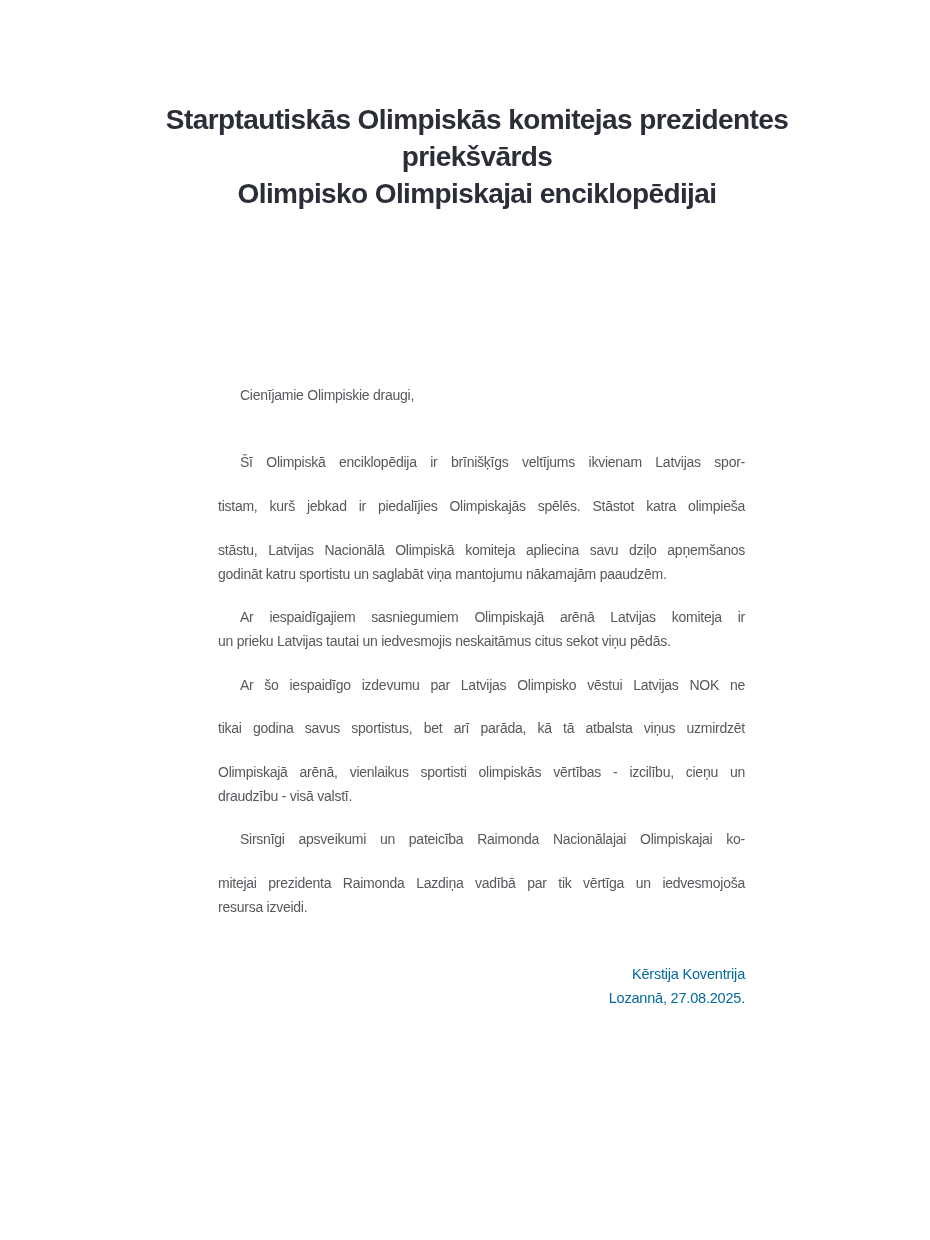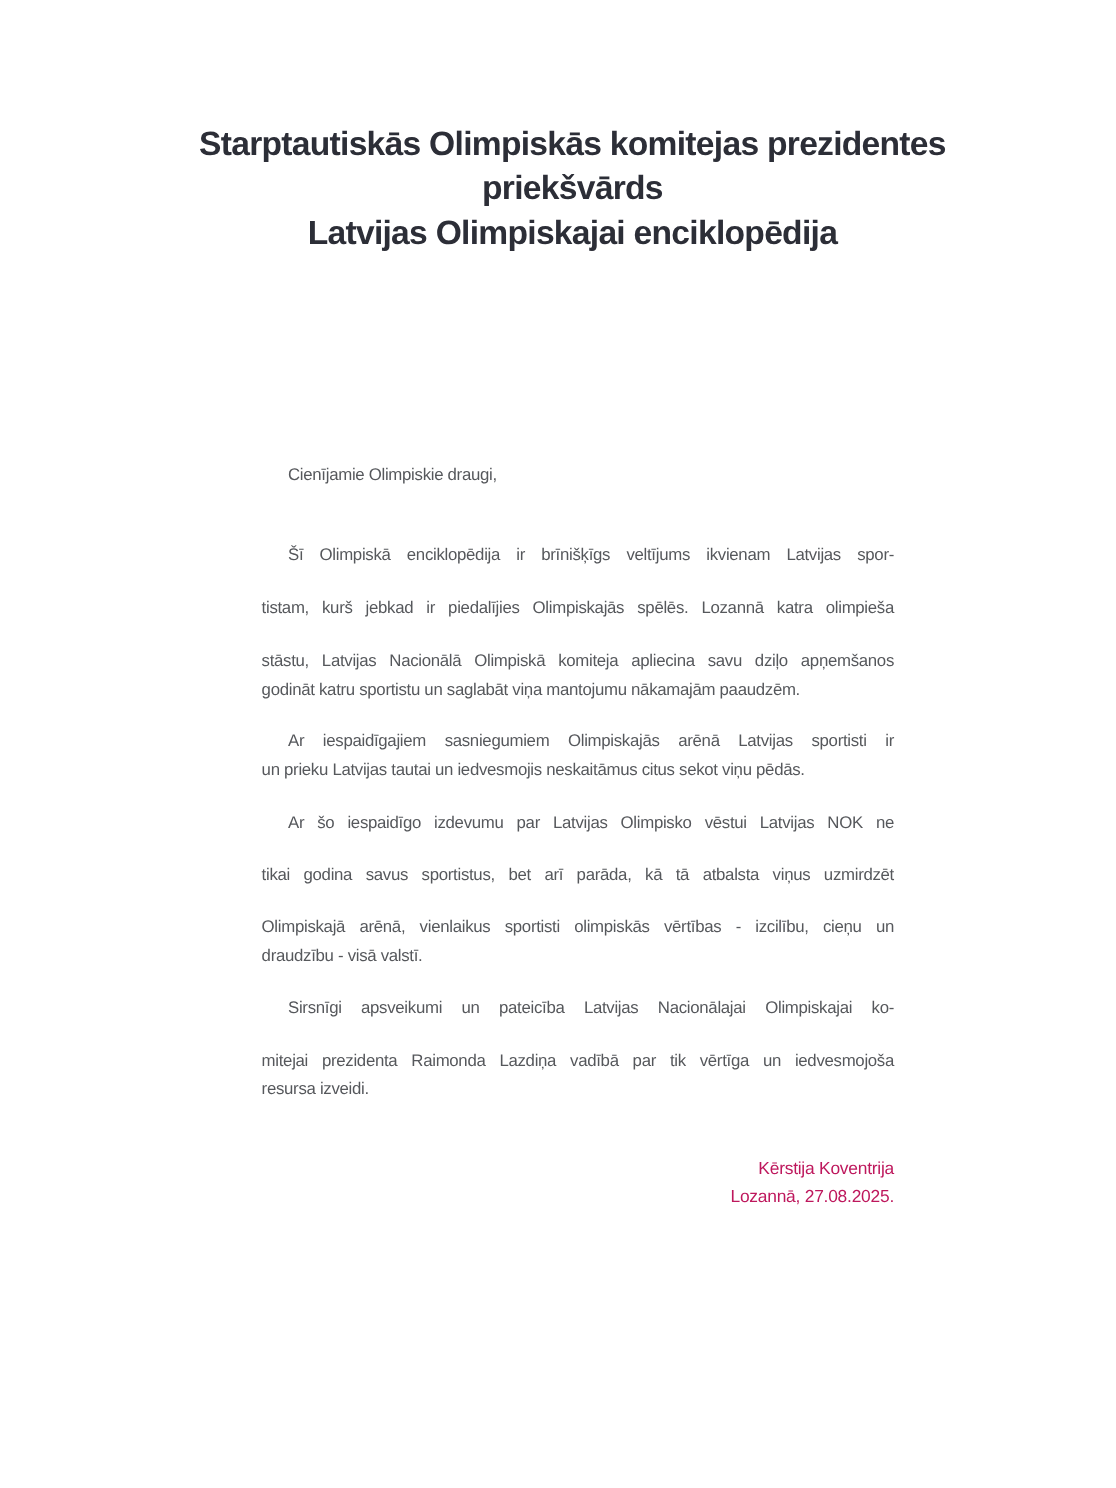--- a/index.html
+++ b/index.html
@@ -46,61 +46,61 @@
   }
   .indent { padding-left: 22px; }
   .gap { height: 23.7px; }
   .paragraph { margin: 0; }
   .signature {
     margin-top: 42px;
     text-align: right;
     font-size: 14.5px;
     line-height: 24px;
     letter-spacing: -0.2px;
-    color: #be185d;
+    color: #0369a1;
   }
 </style>
 </head>
 <body>
 
 <div class="page">
 
   <header class="title-block">
     <div class="title-line">Starptautiskās Olimpiskās komitejas prezidentes</div>
     <div class="title-line">priekšvārds</div>
-    <div class="title-line">Latvijas Olimpiskajai enciklopēdija</div>
+    <div class="title-line">Olimpisko Olimpiskajai enciklopēdijai</div>
   </header>
 
   <main class="body-column">
 
     <p class="line indent">Cienījamie Olimpiskie draugi,</p>
 
     <div class="gap"></div>
 
     <section class="paragraph">
       <p class="line j indent">Šī Olimpiskā enciklopēdija ir brīnišķīgs veltījums ikvienam Latvijas spor-</p>
-      <p class="line j">tistam, kurš jebkad ir piedalījies Olimpiskajās spēlēs. Lozannā katra olimpieša</p>
+      <p class="line j">tistam, kurš jebkad ir piedalījies Olimpiskajās spēlēs. Stāstot katra olimpieša</p>
       <p class="line j">stāstu, Latvijas Nacionālā Olimpiskā komiteja apliecina savu dziļo apņemšanos</p>
       <p class="line">godināt katru sportistu un saglabāt viņa mantojumu nākamajām paaudzēm.</p>
     </section>
 
     <section class="paragraph">
-      <p class="line j indent">Ar iespaidīgajiem sasniegumiem Olimpiskajās arēnā Latvijas sportisti ir</p>
+      <p class="line j indent">Ar iespaidīgajiem sasniegumiem Olimpiskajā arēnā Latvijas komiteja ir</p>
       <p class="line">un prieku Latvijas tautai un iedvesmojis neskaitāmus citus sekot viņu pēdās.</p>
     </section>
 
     <section class="paragraph">
       <p class="line j indent">Ar šo iespaidīgo izdevumu par Latvijas Olimpisko vēstui Latvijas NOK ne</p>
       <p class="line j">tikai godina savus sportistus, bet arī parāda, kā tā atbalsta viņus uzmirdzēt</p>
       <p class="line j">Olimpiskajā arēnā, vienlaikus sportisti olimpiskās vērtības - izcilību, cieņu un</p>
       <p class="line">draudzību - visā valstī.</p>
     </section>
 
     <section class="paragraph">
-      <p class="line j indent">Sirsnīgi apsveikumi un pateicība Latvijas Nacionālajai Olimpiskajai ko-</p>
+      <p class="line j indent">Sirsnīgi apsveikumi un pateicība Raimonda Nacionālajai Olimpiskajai ko-</p>
       <p class="line j">mitejai prezidenta Raimonda Lazdiņa vadībā par tik vērtīga un iedvesmojoša</p>
       <p class="line">resursa izveidi.</p>
     </section>
 
     <div class="signature">
       <p class="line">Kērstija Koventrija</p>
       <p class="line">Lozannā, 27.08.2025.</p>
     </div>
 
   </main>

